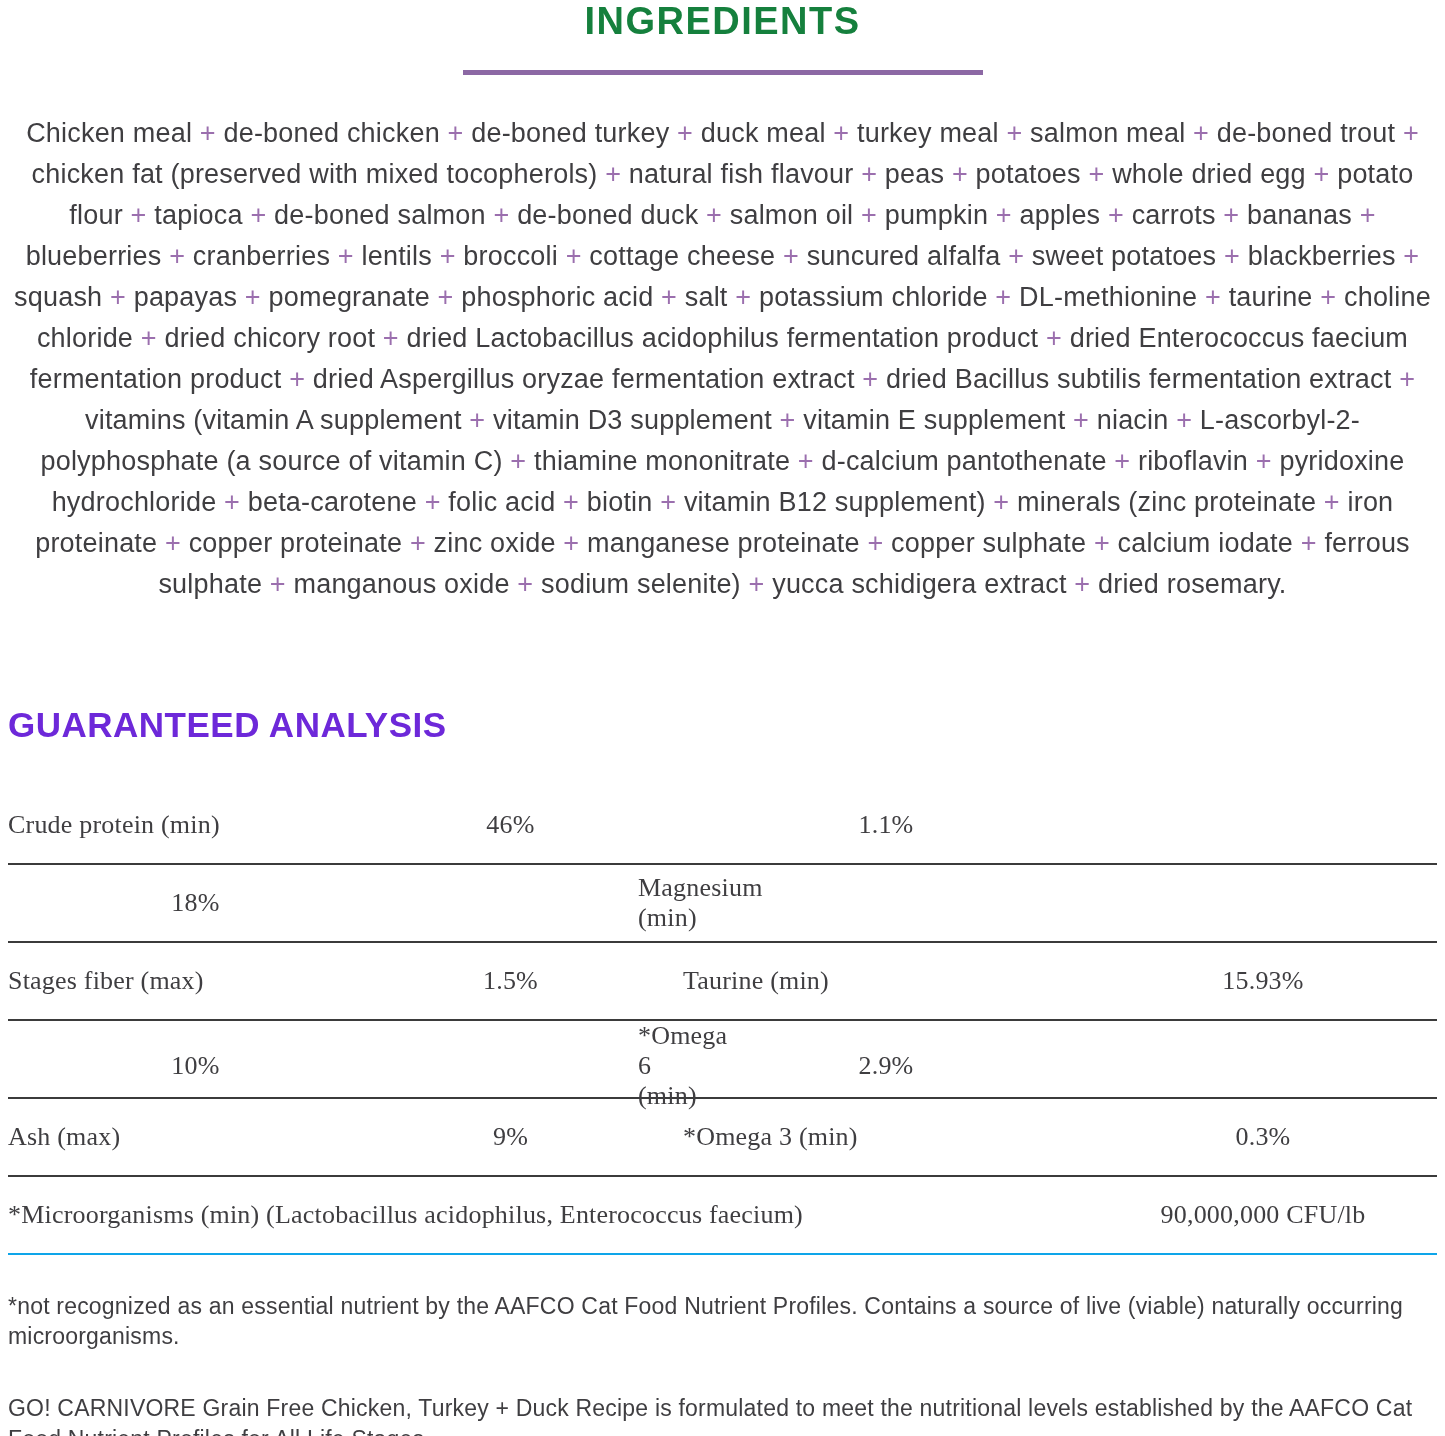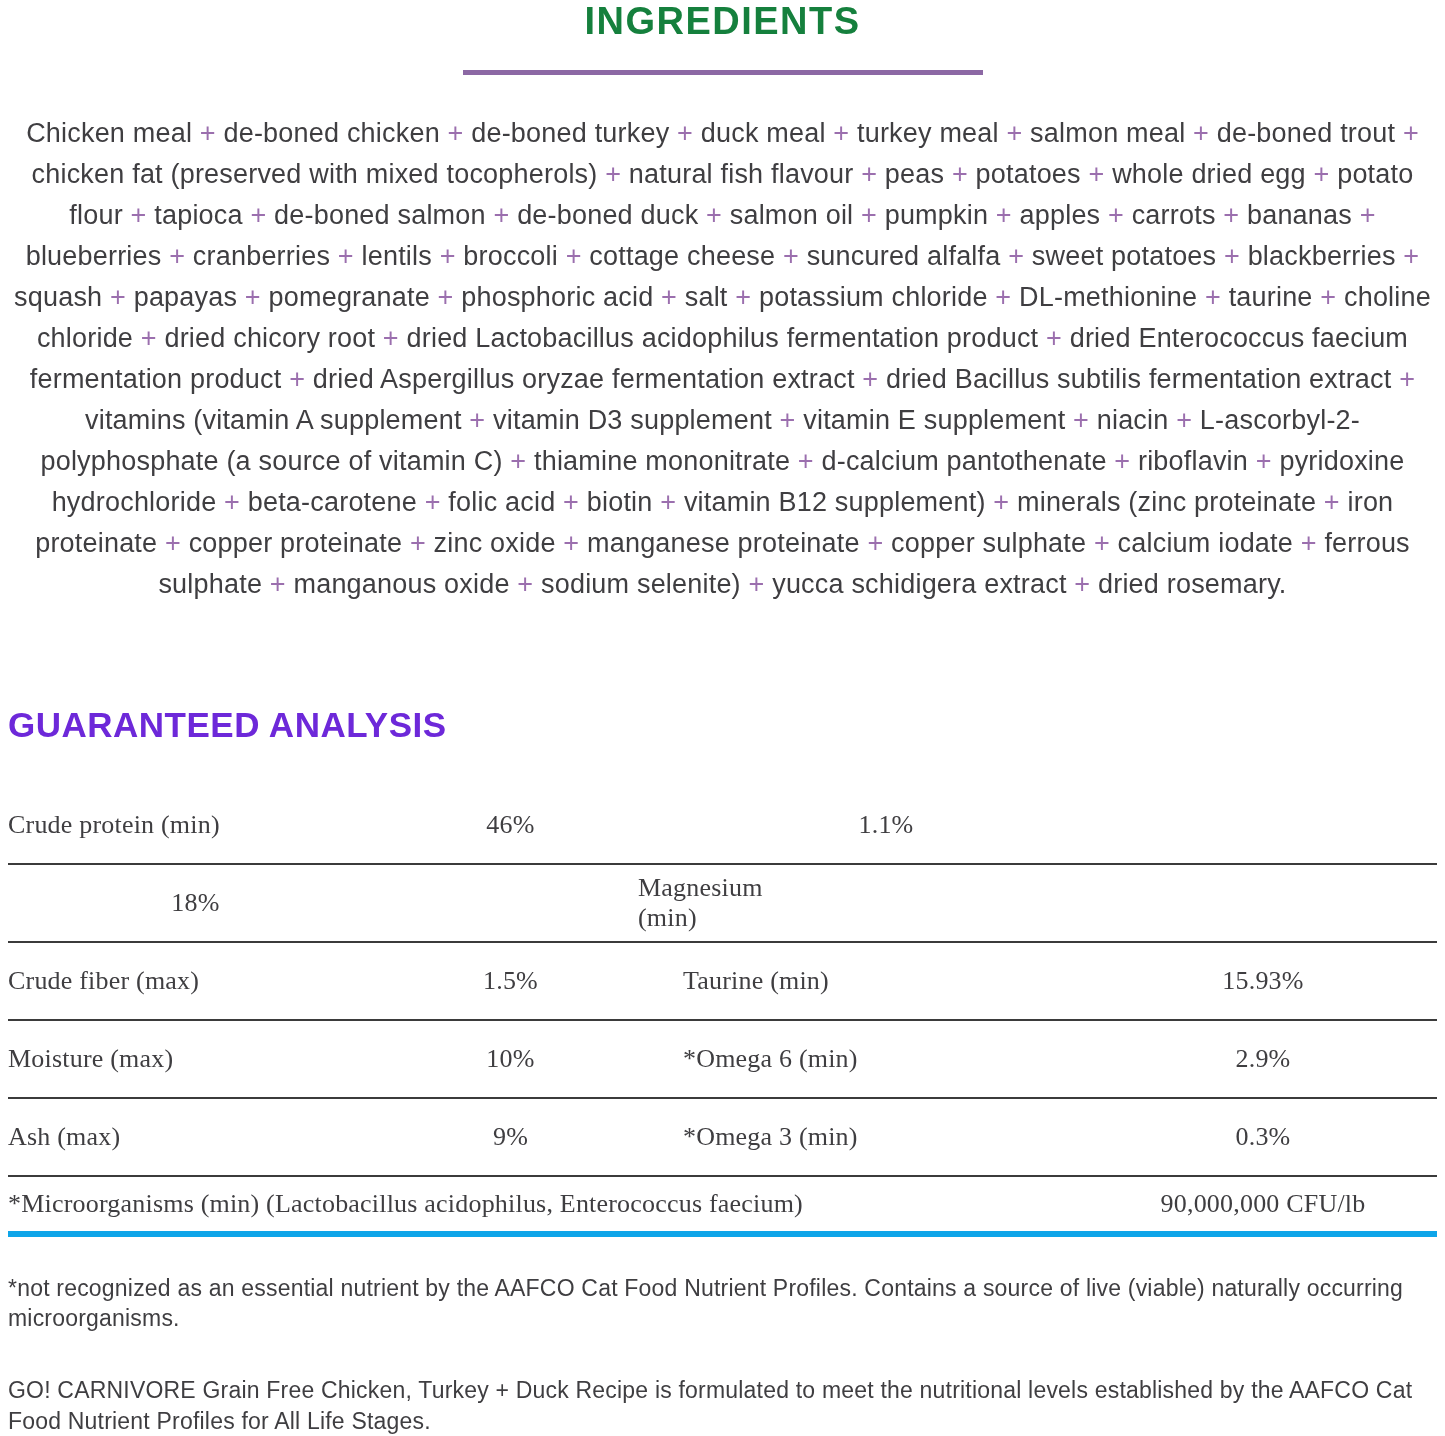--- a/index.html
+++ b/index.html
@@ -64,22 +64,22 @@
     letter-spacing: 0.2px;
   }
   .ga-row .label       { text-align: left; }
   .ga-row .value       { text-align: center; }
   .ga-row .r-label     { text-align: left; }
   .ga-row .r-value     { text-align: center; }
   .ga-row-wide {
     display: grid;
     grid-template-columns: 1fr 348px;
     align-items: center;
-    height: 60px;
-    border-bottom: 6px solid #0ea5e9;
+    height: 78px;
+    border-bottom: 2px solid #0ea5e9;
     font-size: 26px;
     color: #3f3e41;
     letter-spacing: 0.2px;
   }
   .ga-row-wide .value { text-align: center; }
   
   .footnote-1 {
     margin-top: 36px;
     font-size: 23px;
     line-height: 30px;
@@ -114,28 +114,27 @@
         <div class="value">46%</div>
         <div class="spacer"></div>
         <div class="r-value">1.1%</div>
       </div>
       <div class="ga-row">
         <div class="value">18%</div>
         <div class="spacer"></div>
         <div class="r-label">Magnesium (min)</div>
       </div>
       <div class="ga-row">
-        <div class="label">Crude fiber (max)</div>
+        <div class="label">Stages fiber (max)</div>
         <div class="value">1.5%</div>
         <div class="spacer"></div>
         <div class="r-label">Taurine (min)</div>
         <div class="r-value">15.93%</div>
       </div>
       <div class="ga-row">
-        <div class="label">Moisture (max)</div>
         <div class="value">10%</div>
         <div class="spacer"></div>
         <div class="r-label">*Omega 6 (min)</div>
         <div class="r-value">2.9%</div>
       </div>
       <div class="ga-row">
         <div class="label">Ash (max)</div>
         <div class="value">9%</div>
         <div class="spacer"></div>
         <div class="r-label">*Omega 3 (min)</div>

